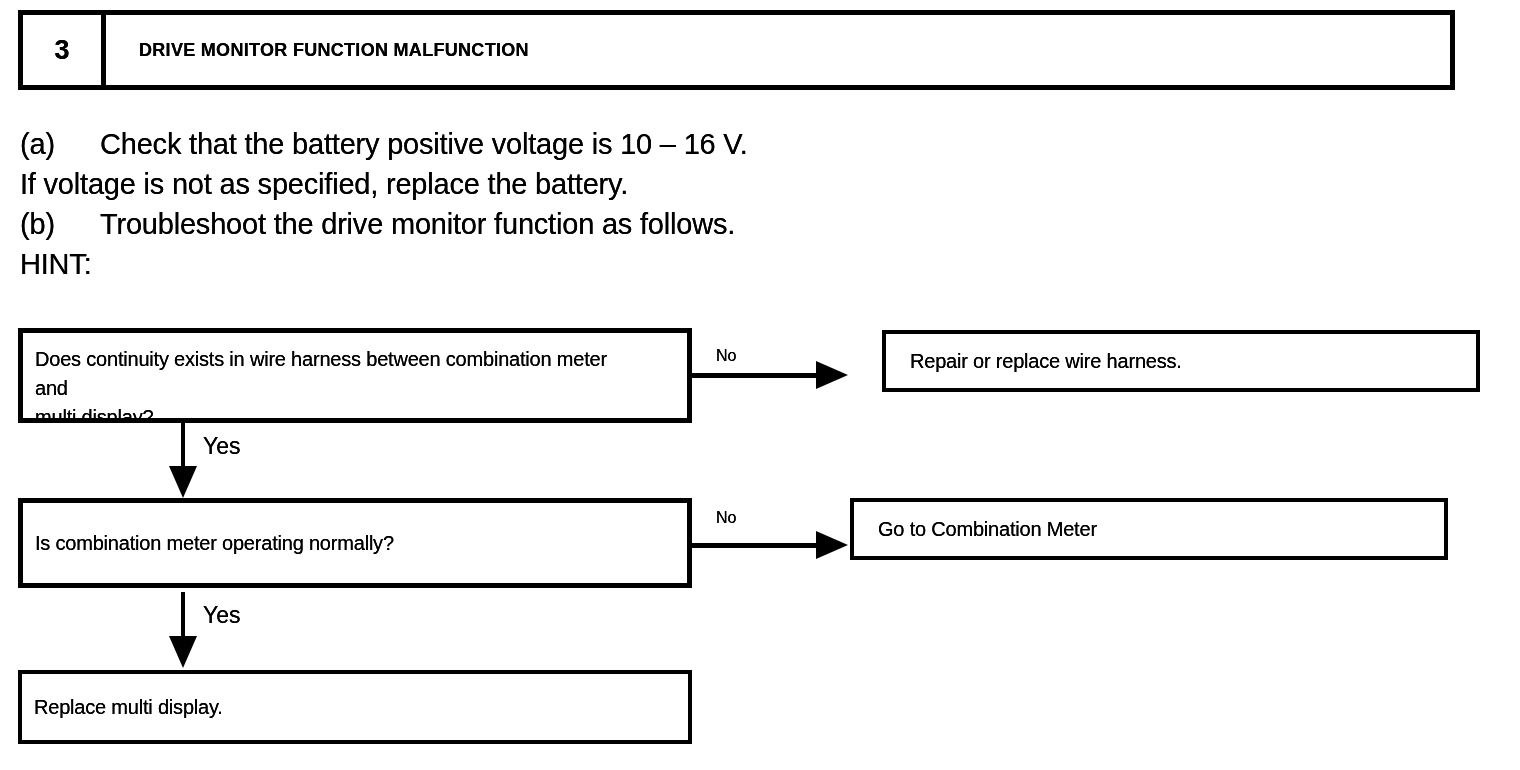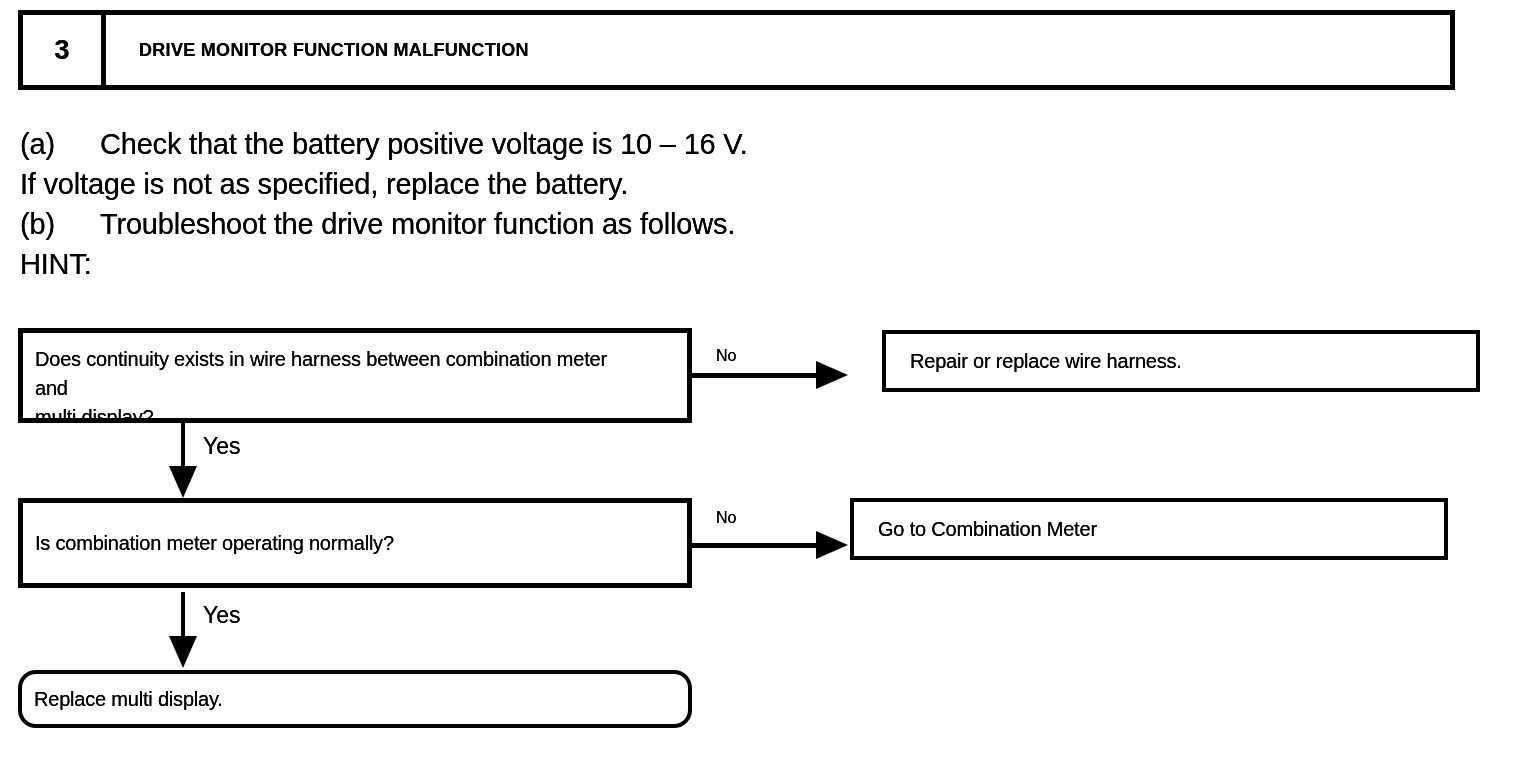--- a/index.html
+++ b/index.html
@@ -46,21 +46,21 @@
   .qbox, .abox {
     position:absolute; box-sizing:border-box;
     border:5px solid #000; background:#fff;
     font-size:20px; letter-spacing:-0.2px;
   }
   .qbox.multiline { padding:12px 8px 0 12px; line-height:29px; overflow:hidden; }
   .centered { display:flex; align-items:center; padding-left:12px; }
 
   #q1 { left:18px; top:328px; width:674px; height:95px; }
   #q2 { left:18px; top:498px; width:674px; height:90px; }
-  #q3 { left:18px; top:670px; width:674px; height:58px; border-width:4px;border-radius:18px; }
+  #q3 { left:18px; top:670px; width:674px; height:74px; border-width:4px; }
 
   .abox { border-width:4px; display:flex; align-items:center; padding-left:24px; }
   #a1 { left:850px; top:330px; width:598px; height:62px;margin-left:32px; }
   #a2 { left:850px; top:498px; width:598px; height:62px; }
 
   .hline { position:absolute; height:5px; background:#000; }
   .vline { position:absolute; width:4px;  background:#000; }
   .head-right {
     position:absolute; width:0; height:0;
     border-top:14px solid transparent;

